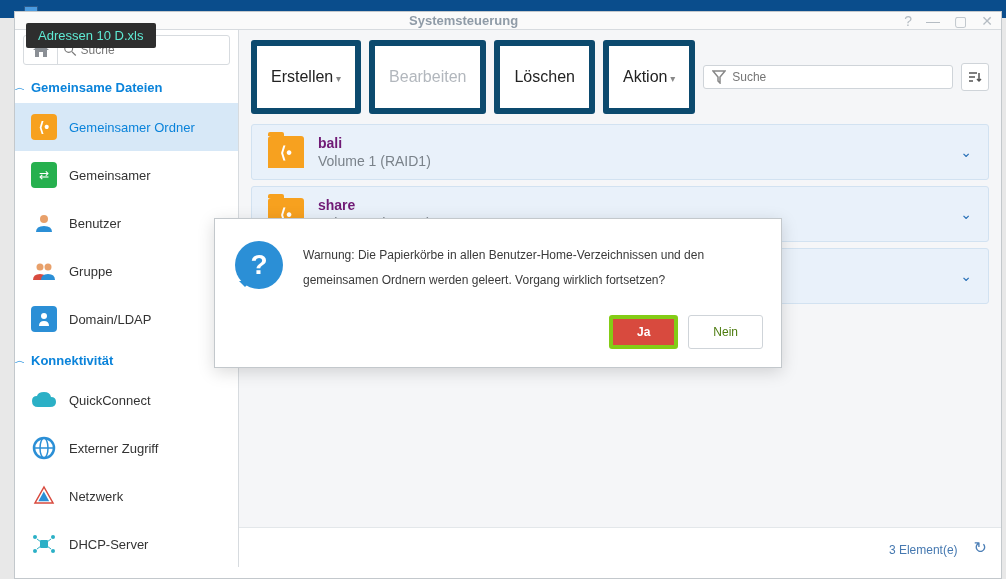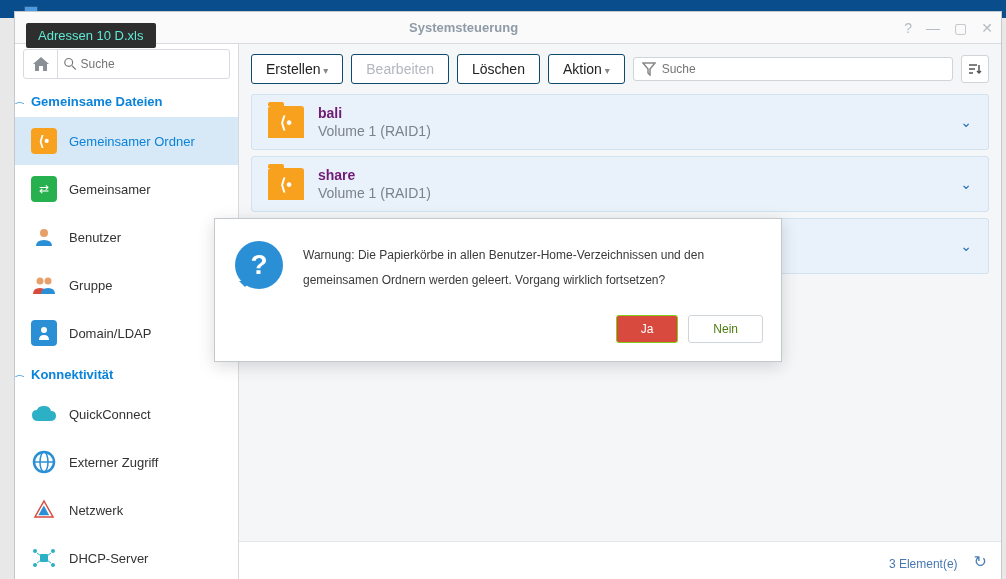--- a/index.html
+++ b/index.html
@@ -5,21 +5,21 @@
     * { margin: 0; padding: 0; box-sizing: border-box; font-family: -apple-system, BlinkMacSystemFont, "Segoe UI", Arial, sans-serif; }
     body { background: #e8e8e8; width: 1006px; height: 579px; overflow: hidden; position: relative; }
     
     .taskbar { height: 18px; background: #0a4d8c; width: 100%; }
     .taskbar-item { display: inline-block; margin-left: 24px; }
     .taskbar-doc-icon { display: inline-block; width: 14px; height: 12px; background: #4a9be0; border: 1px solid #2a5a8c; vertical-align: bottom; }
     
     .tooltip { position: absolute; top: 23px; left: 26px; background: #2e2e2e; color: #5eead4; padding: 5px 12px; font-size: 13px; border-radius: 2px; z-index: 10; }
     
     .window { position: absolute; top: 11px; left: 14px; right: 4px; bottom: 0; background: #fff; border: 1px solid #c3c8cc; }
-    .title-bar { height: 32px; display: flex; align-items: center; padding: 0 8px; border-bottom: 1px solid #d7dbdf; background: #fafafa; }
+    .title-bar { height: 18px; display: flex; align-items: center; padding: 0 8px; border-bottom: 1px solid #d7dbdf; background: #fafafa; }
     .title-text { flex: 1; text-align: center; color: #8F9BA7; font-weight: 600; font-size: 13px; }
     .title-controls { display: flex; gap: 14px; color: #b5bcc3; font-size: 14px; }
     .title-controls span { cursor: pointer; }
     
     .content-area { display: flex; height: calc(100% - 29px); }
     
     .sidebar { width: 224px; border-right: 1px solid #d7dbdf; background: #fff; overflow-y: auto; }
     .sidebar-top { display: flex; border: 1px solid #d7dbdf; border-radius: 3px; margin: 5px 8px; height: 30px; align-items:center; }
     .home-btn { width: 34px; display: flex; align-items: center; justify-content: center; border-right: 1px solid #d7dbdf; height: 100%; }
     .search-box { flex: 1; display: flex; align-items: center; padding: 0 6px; height: 100%; }
@@ -29,21 +29,21 @@
     .section-header { display: flex; align-items: center; padding: 10px 0 8px; color: #0a83da; font-weight: 600; font-size: 13px; cursor: pointer; }
     .chevron { margin-right: 6px; font-size: 10px; transform: scaleY(0.7); }
     
     .nav-item { display: flex; align-items: center; padding: 0 12px 0 16px; height: 48px; cursor: pointer; font-size: 13px; color: #333; }
     .nav-item.active { background: #d7e8f7; color: #0a83da; }
     .nav-icon { width: 26px; height: 26px; margin-right: 12px; display: flex; align-items: center; justify-content: center; border-radius: 4px; }
     
     .main-panel { flex: 1; background: #f5f6f8; display: flex; flex-direction: column; padding: 10px 12px 0; }
     
     .toolbar { display: flex; gap: 8px; margin-bottom: 10px; align-items: center; }
-    .btn { padding: 6px 14px; border: 1px solid #0c4a6e; border-radius: 3px; background: #fff; font-size: 14px; cursor: pointer; color: #222; white-space: nowrap; }
+    .btn { padding: 22px 14px; border: 6px solid #0c4a6e; border-radius: 3px; background: #fff; font-size: 16px; cursor: pointer; color: #222; white-space: nowrap; }
     .btn.disabled { color: #b2b7bd; }
     .btn.dropdown::after { content: " \25BE"; color: #888; font-size: 10px; }
     .btn.dropdown.disabled::after { color: #c5c8cd; }
     .filter-box { flex: 1; display: flex; align-items: center; border: 1px solid #cfd4d9; border-radius: 3px; background: #fff; padding: 4px 8px; }
     .filter-box input { border: none; outline: none; flex: 1; font-size: 12px; margin-left: 6px; }
     .sort-btn { width: 28px; height: 28px; border: 1px solid #cfd4d9; border-radius: 3px; background: #fff; display: flex; align-items: center; justify-content: center; }
     
     .folder-list { flex: 1; }
     .folder-row { display: flex; align-items: center; background: #e9f1fa; border: 1px solid #d2e2f1; border-radius: 3px; margin-bottom: 6px; padding: 10px 16px; cursor: pointer; }
     .share-icon { width: 36px; height: 32px; background: #f7a11f; border-radius: 3px 3px 0 0; position: relative; display: flex; align-items: center; justify-content: center; margin-right: 14px; }
@@ -59,21 +59,21 @@
     .refresh-icon { color: #4c7fb6; font-size: 16px; cursor: pointer; margin-right: 8px; }
     
     .modal { position: absolute; top: 218px; left: 214px; width: 568px; background: #fff; border: 1px solid #c3c8cc; box-shadow: 0 4px 16px rgba(0,0,0,0.15); z-index: 100; }
     .modal-body { display: flex; padding: 22px 20px 16px; }
     .modal-icon-wrap { width: 48px; height: 48px; background: #2b8fd6; border-radius: 50%; display: flex; align-items: center; justify-content: center; margin-right: 20px; flex-shrink: 0; position: relative; }
     .modal-icon-wrap::after { content: ""; position: absolute; bottom: -4px; left: 4px; border: 6px solid transparent; border-top-color: #2b8fd6; }
     .modal-q { color: #fff; font-size: 28px; font-weight: bold; }
     .modal-text { font-size: 12px; color: #3a3a3a; line-height: 2.1; padding-top: 2px; }
     .modal-footer { display: flex; justify-content: flex-end; gap: 10px; padding: 6px 18px 18px; }
     .modal-btn { padding: 6px 24px; border-radius: 3px; font-size: 12px; cursor: pointer; }
-    .modal-btn.primary { background: #d84a3e; color: #fff; border: 1px solid #84cc16; }
+    .modal-btn.primary { background: #d84a3e; color: #fff; border: 4px solid #84cc16; font-weight: bold; }
     .modal-btn.secondary { background: #fff; color: #4d7c0f; border: 1px solid #cfd4d9; }
     
     .svg-house { fill: #8a8f95; }
     .funnel { fill: none; stroke: #888; stroke-width: 1.5; }
   </style>
 </head>
 <body>
 
 <div class="taskbar">
   <span class="taskbar-item"><span class="taskbar-doc-icon"></span></span>

